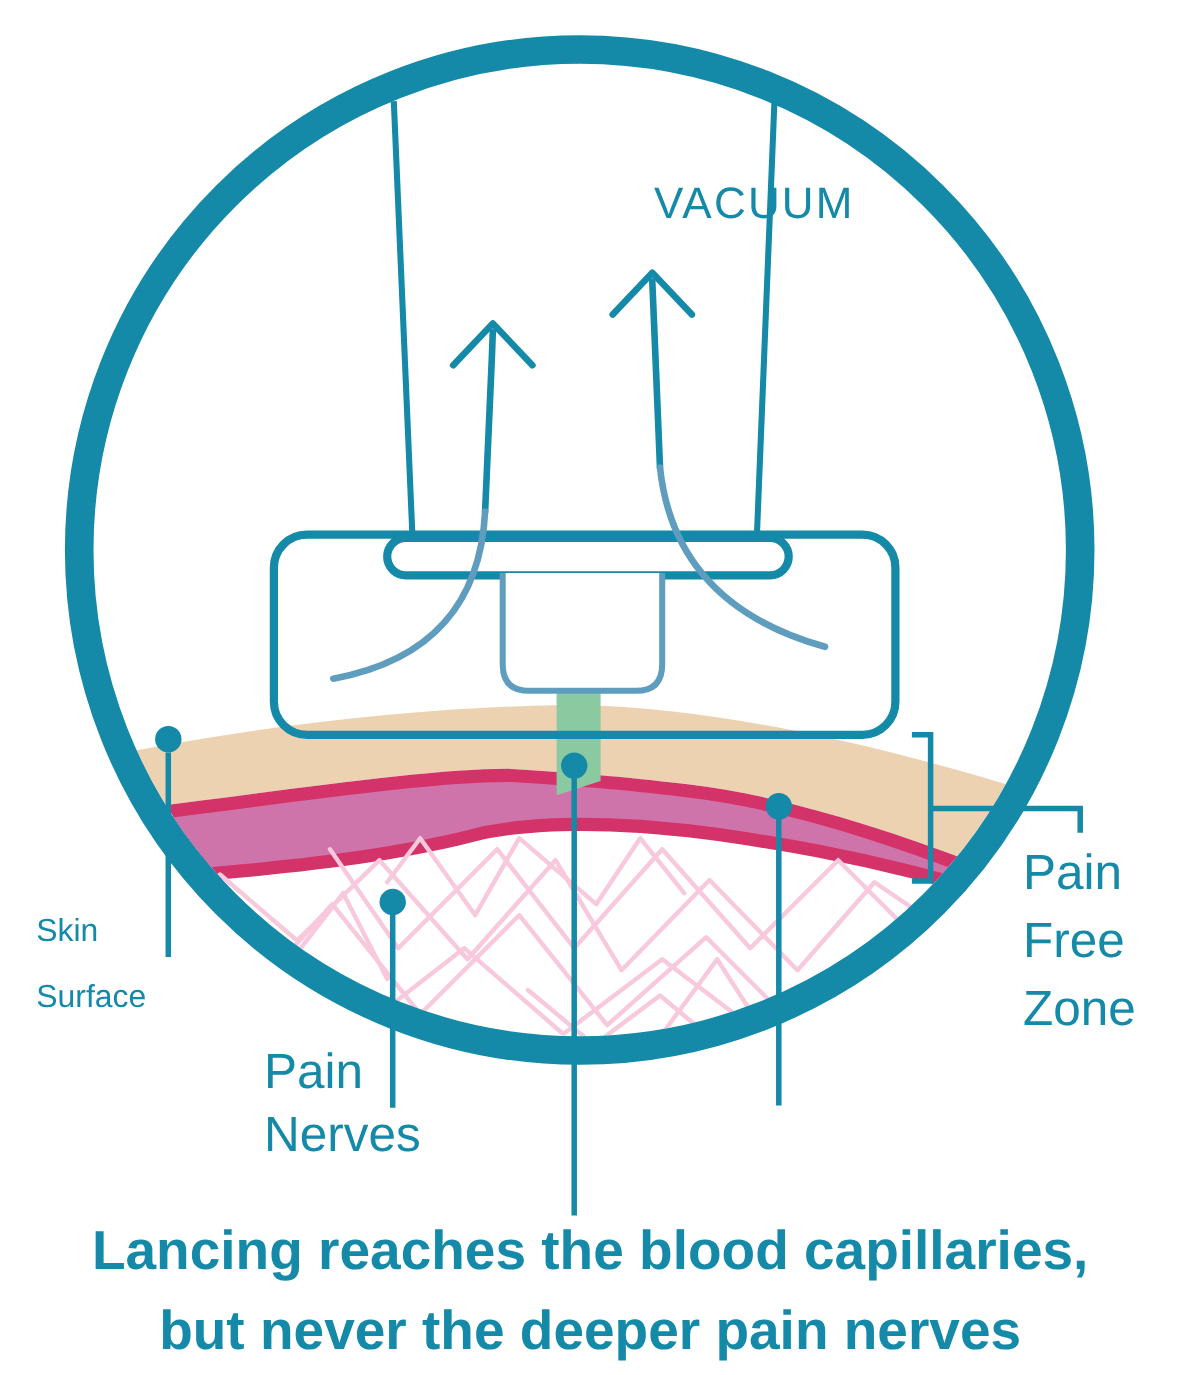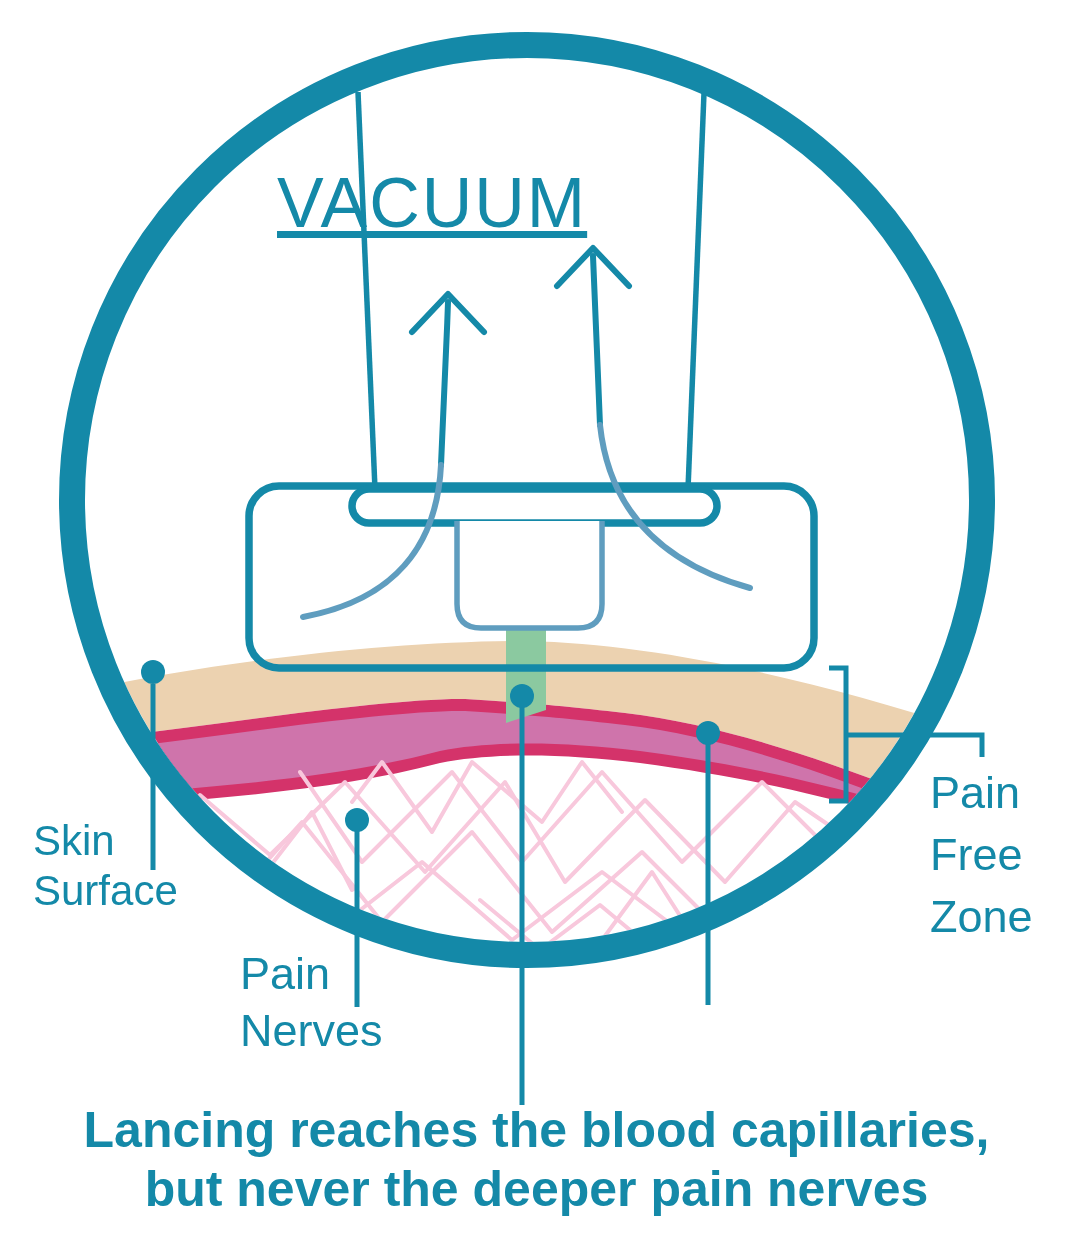--- a/index.html
+++ b/index.html
@@ -88,28 +88,28 @@
       <circle class="f-teal" cx="357" cy="820" r="12"></circle>
       <line class="s-teal" stroke-width="5" x1="708" y1="733" x2="708" y2="1005"></line>
       <circle class="f-teal" cx="708" cy="733" r="12"></circle>
       <line class="s-teal" stroke-width="5" x1="522" y1="696" x2="522" y2="1105"></line>
       <circle class="f-teal" cx="522" cy="696" r="12"></circle>
       <path class="s-teal" stroke-width="5" fill="none" d="M 829,668 L 846,668 L 846,801 L 829,801"></path>
       <path class="s-teal" stroke-width="5" fill="none" d="M 846,735 L 982,735 L 982,757"></path>
     </g>
   </svg>
 
-  <div class="lbl" style="left:277px;top:163px;width:500px;text-align:left;font-size:70px;letter-spacing:2px;text-decoration:underline;">VACUUM</div>
+  <div class="lbl" style="left:277px;top:163px;width:500px;text-align:right;font-size:40px;letter-spacing:2px;">VACUUM</div>
 
-  <div class="lbl" style="left:33px;top:816px;font-size:42px;line-height:50px;">Skin
+  <div class="lbl" style="left:33px;top:816px;font-size:29px;line-height:60px;">Skin
 Surface</div>
 
   <div class="lbl" style="left:240px;top:945px;font-size:45px;line-height:57px;">Pain
 Nerves</div>
 
 
   <div class="lbl" style="left:930px;top:762px;font-size:45px;line-height:62px;">Pain
 Free
 Zone</div>
 
-  <div class="lbl" style="left:0;top:1101px;width:1073px;text-align:center;font-weight:bold;font-size:50px;line-height:59px;">Lancing reaches the blood capillaries,
+  <div class="lbl" style="left:0;top:1101px;width:1073px;text-align:center;font-weight:bold;font-size:50px;line-height:72px;">Lancing reaches the blood capillaries,
 but never the deeper pain nerves</div>
 </div>
 
 </body></html>

